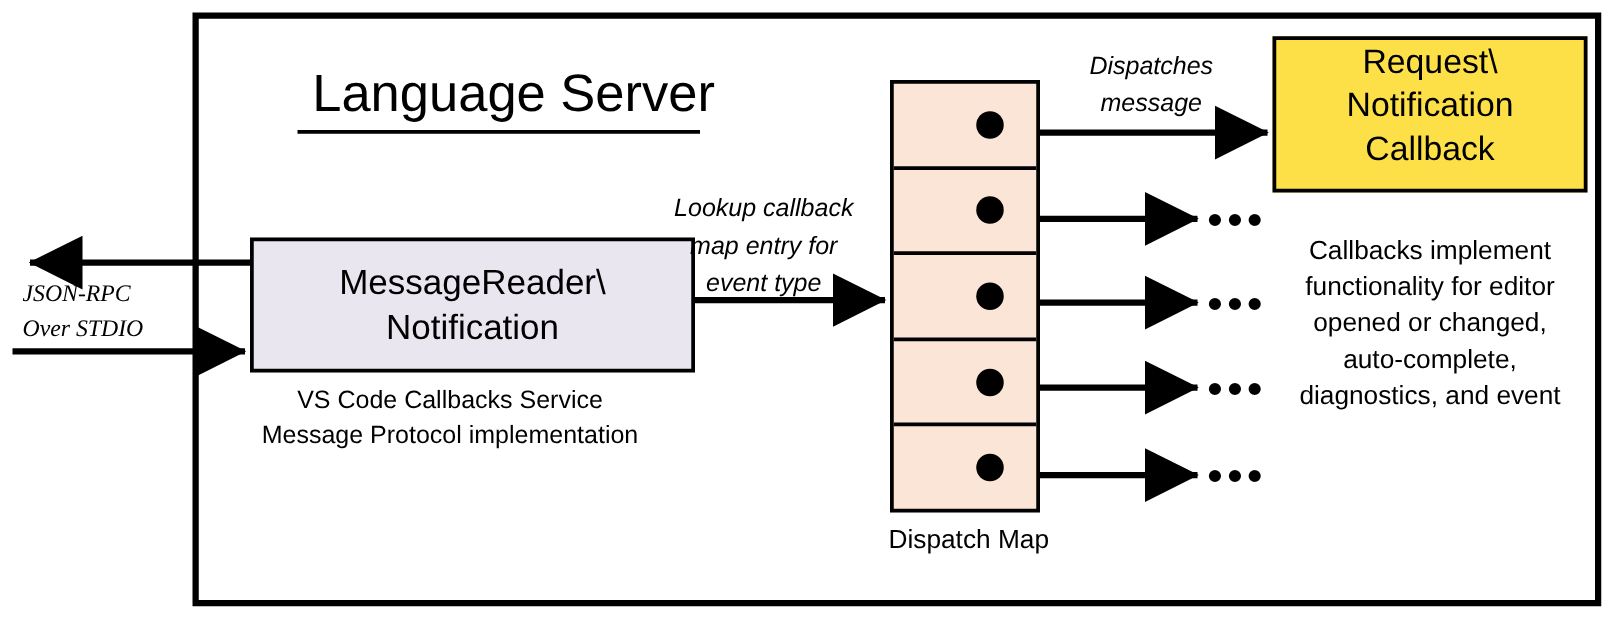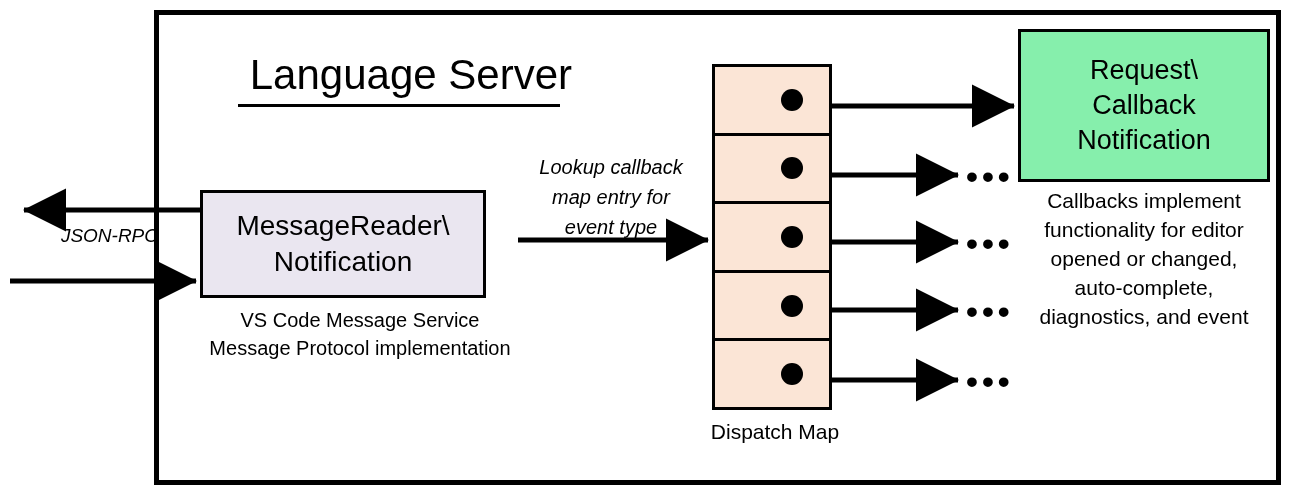--- a/index.html
+++ b/index.html
@@ -45,21 +45,21 @@
     top: 104px;
     width: 322px;
     height: 3px;
     background: #000000;
   }
   
   .mr-box {
     position: absolute;
     left: 200px;
     top: 190px;
-    width: 286px;
+    width: 356px;
     height: 108px;
     background: #eae6f0;
     border: 3px solid #000000;
     box-sizing: border-box;
     display: flex;
     flex-direction: column;
     align-items: center;
     justify-content: center;
     font-size: 28px;
     line-height: 36px;
@@ -76,21 +76,22 @@
   }
   
   .jsonrpc-label {
     position: absolute;
     left: 18px;
     top: 222px;
     width: 140px;
     font-size: 19px;
     line-height: 28px;
     font-style: italic;
-    text-align: right;
+    text-align: left;
+    font-family: Liberation Serif, serif;
   }
   
   .lookup-label {
     position: absolute;
     left: 516px;
     top: 152px;
     width: 190px;
     font-size: 20px;
     line-height: 30px;
     font-style: italic;
@@ -146,28 +147,28 @@
     font-size: 21px;
     line-height: 28px;
     text-align: center;
   }
   
   .cb-box {
     position: absolute;
     left: 1018px;
     top: 29px;
     width: 252px;
-    height: 153px;
-    background: #86efac;
+    height: 125px;
+    background: #fde047;
     border: 3px solid #000000;
     box-sizing: border-box;
     display: flex;
     flex-direction: column;
     align-items: center;
-    justify-content: center;
+    justify-content: flex-start;
     font-size: 27px;
     line-height: 35px;
     text-align: center;
   }
   .cb-caption {
     position: absolute;
     left: 1010px;
     top: 186px;
     width: 268px;
     font-size: 21px;
@@ -237,37 +238,42 @@
     <g>
       <line x1="778" y1="310" x2="958" y2="310" stroke="#000000" stroke-width="5" marker-end="url(#ah)"></line>
     </g>
     <g>
       <line x1="778" y1="380" x2="958" y2="380" stroke="#000000" stroke-width="5" marker-end="url(#ah)"></line>
     </g>
   </svg>
 
   <div class="jsonrpc-label">
     <div>JSON-RPC</div>
+    <div>Over STDIO</div>
   </div>
 
   <div class="mr-box">
     <div>MessageReader\</div>
     <div>Notification</div>
   </div>
   <div class="mr-caption">
-    <div>VS Code Message Service</div>
+    <div>VS Code Callbacks Service</div>
     <div>Message Protocol implementation</div>
   </div>
 
   <div class="lookup-label">
     <div>Lookup callback</div>
     <div>map entry for</div>
     <div>event type</div>
   </div>
 
+  <div class="dispatches-label">
+    <div>Dispatches</div>
+    <div>message</div>
+  </div>
 
   <div class="dispatch-map">
     <div class="dispatch-row">
       <span class="row-dot"></span>
     </div>
     <div class="dispatch-row">
       <span class="row-dot"></span>
     </div>
     <div class="dispatch-row">
       <span class="row-dot"></span>
@@ -284,22 +290,22 @@
     <div>Dispatch Map</div>
   </div>
 
   <div class="ellipsis" style="left:966px; top:166px;">•••</div>
   <div class="ellipsis" style="left:966px; top:233px;">•••</div>
   <div class="ellipsis" style="left:966px; top:301px;">•••</div>
   <div class="ellipsis" style="left:966px; top:371px;">•••</div>
 
   <div class="cb-box">
     <div>Request\</div>
+    <div>Notification</div>
     <div>Callback</div>
-    <div>Notification</div>
   </div>
 
   <div class="cb-caption">
     <div>Callbacks implement</div>
     <div>functionality for editor</div>
     <div>opened or changed,</div>
     <div>auto-complete,</div>
     <div>diagnostics, and event</div>
   </div>
 

